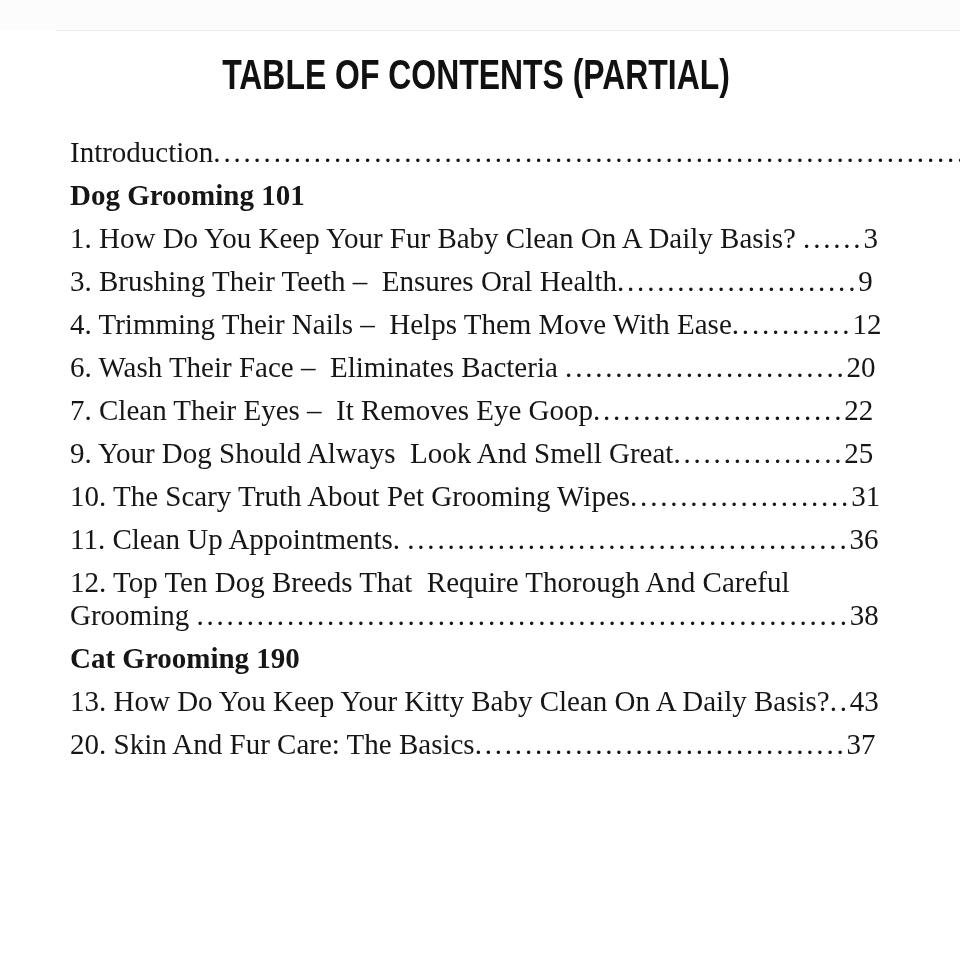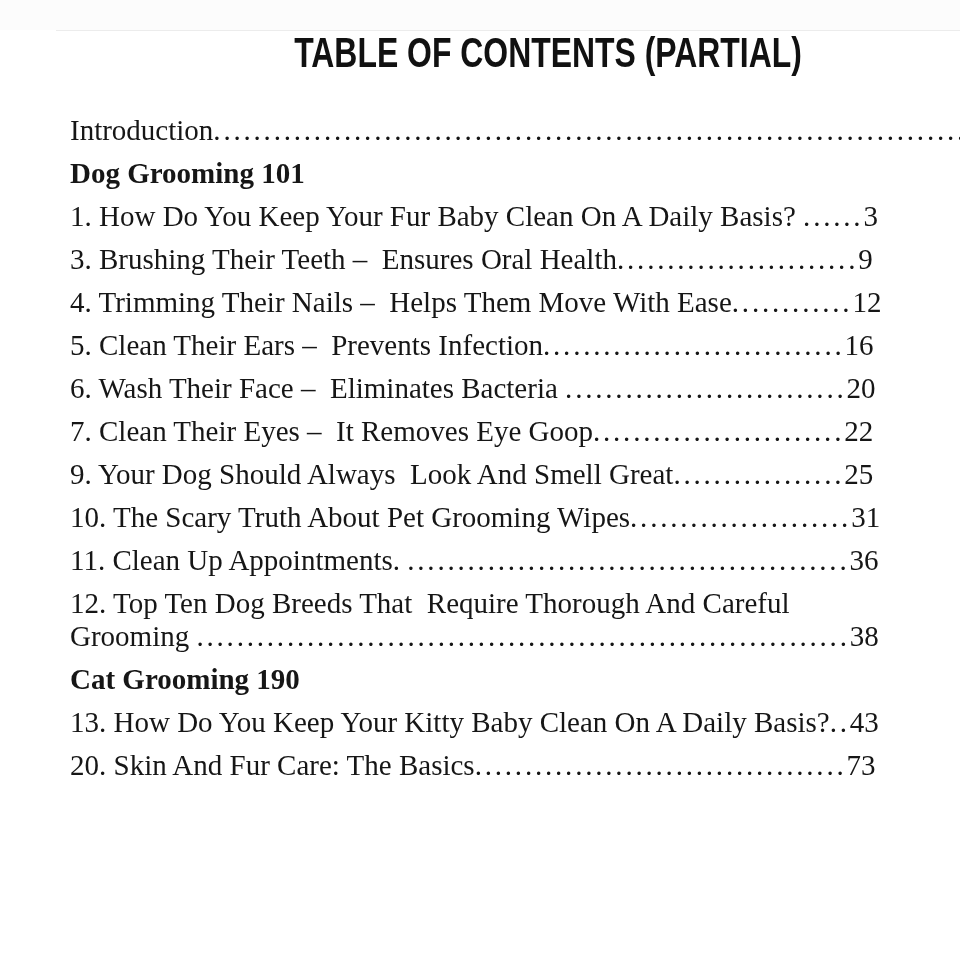--- a/index.html
+++ b/index.html
@@ -27,22 +27,22 @@
     left: 56px;
     right: 0;
     height: 1px;
     background: #ececec;
   }
   .doc-page {
     position: relative;
     padding: 0 78px 0 70px;
   }
   .doc-title {
-    text-align: right;
-    margin: 28px 0 36px 0;
+    text-align: center;
+    margin: 50px 0 36px 0;
     line-height: 1.2;
     white-space: nowrap;
   }
   .doc-title .title-inner {
     display: inline-block;
     font-family: "Liberation Sans", sans-serif;
     font-weight: 700;
     font-size: 42px;
     letter-spacing: 0px;
     color: #111111;
@@ -78,24 +78,23 @@
 
 <div class="doc-page">
   <h1 class="doc-title"><span class="title-inner">TABLE OF CONTENTS (PARTIAL)</span></h1>
 
   <div class="toc-list">
       <div class="toc-entry"><span class="toc-text">Introduction</span><span class="toc-dots">........................................................................................................................................................................................................</span></div>
       <div class="toc-entry section-heading"><span class="toc-text">Dog Grooming 101</span></div>
       <div class="toc-entry"><span class="toc-text">1. How Do You Keep Your Fur Baby Clean On A Daily Basis? </span><span class="toc-dots">......</span><span class="toc-page">3</span></div>
       <div class="toc-entry"><span class="toc-text">3. Brushing Their Teeth –  Ensures Oral Health</span><span class="toc-dots">........................</span><span class="toc-page">9</span></div>
       <div class="toc-entry"><span class="toc-text">4. Trimming Their Nails –  Helps Them Move With Ease</span><span class="toc-dots">............</span><span class="toc-page">12</span></div>
-      <div class="toc-entry"><span class="toc-text">5. Clean Their Ears –  Prevents Infection</span><span class="toc-dots">..............................</span><span class="toc-page">16</span></div>
       <div class="toc-entry"><span class="toc-text">6. Wash Their Face –  Eliminates Bacteria </span><span class="toc-dots">............................</span><span class="toc-page">20</span></div>
       <div class="toc-entry"><span class="toc-text">7. Clean Their Eyes –  It Removes Eye Goop</span><span class="toc-dots">.........................</span><span class="toc-page">22</span></div>
       <div class="toc-entry"><span class="toc-text">9. Your Dog Should Always  Look And Smell Great</span><span class="toc-dots">.................</span><span class="toc-page">25</span></div>
       <div class="toc-entry"><span class="toc-text">10. The Scary Truth About Pet Grooming Wipes</span><span class="toc-dots">......................</span><span class="toc-page">31</span></div>
       <div class="toc-entry"><span class="toc-text">11. Clean Up Appointments. </span><span class="toc-dots">............................................</span><span class="toc-page">36</span></div>
       <div class="toc-entry"><span class="toc-text">12. Top Ten Dog Breeds That  Require Thorough And Careful Grooming </span><span class="toc-dots">.................................................................</span><span class="toc-page">38</span></div>
       <div class="toc-entry section-heading"><span class="toc-text">Cat Grooming 190</span></div>
       <div class="toc-entry"><span class="toc-text">13. How Do You Keep Your Kitty Baby Clean On A Daily Basis?</span><span class="toc-dots">..</span><span class="toc-page">43</span></div>
-      <div class="toc-entry"><span class="toc-text">20. Skin And Fur Care: The Basics</span><span class="toc-dots">.....................................</span><span class="toc-page">73</span></div>
+      <div class="toc-entry"><span class="toc-text">20. Skin And Fur Care: The Basics</span><span class="toc-dots">.....................................</span><span class="toc-page">37</span></div>
     </div>
 </div>
 
 </body></html>

